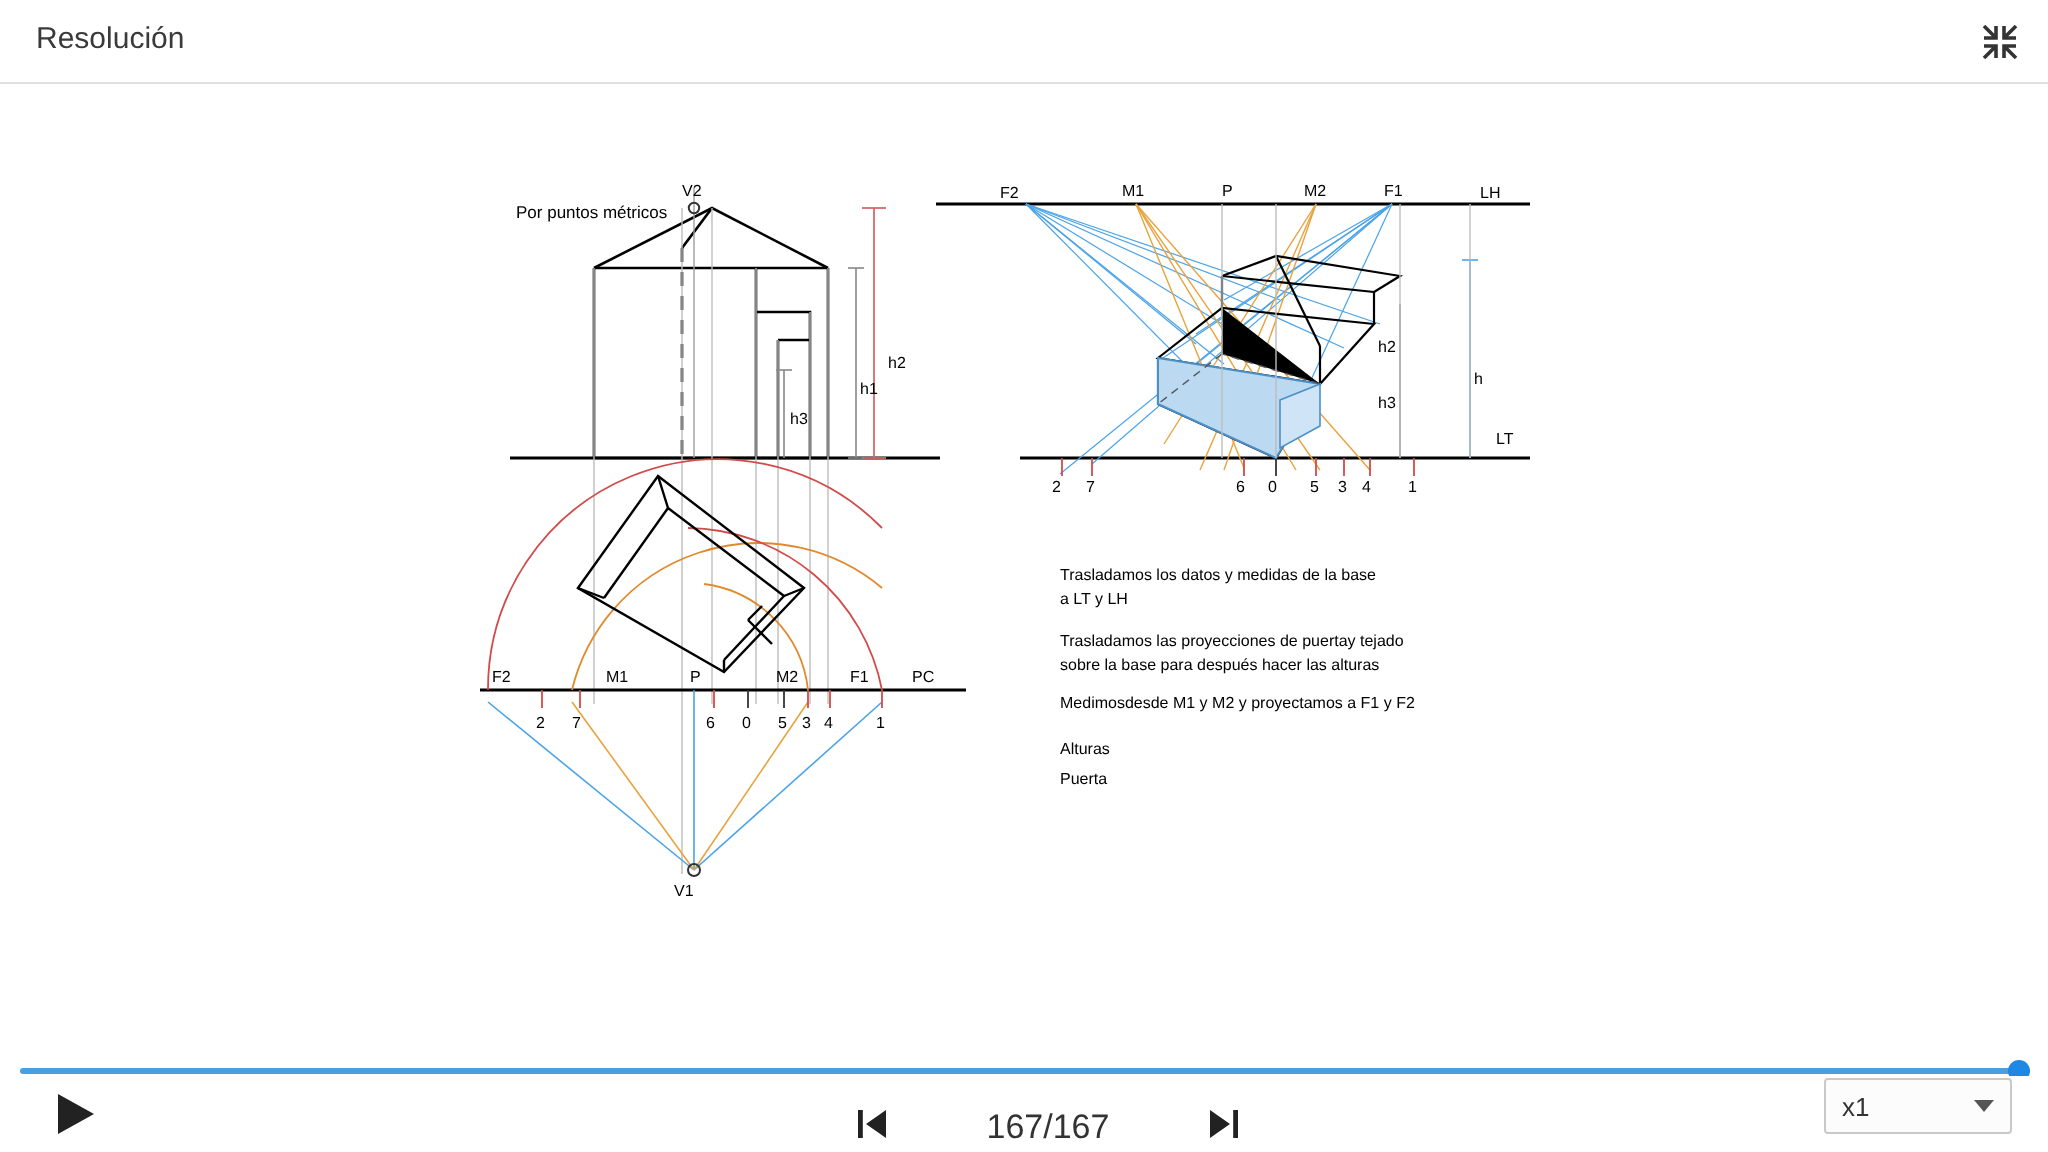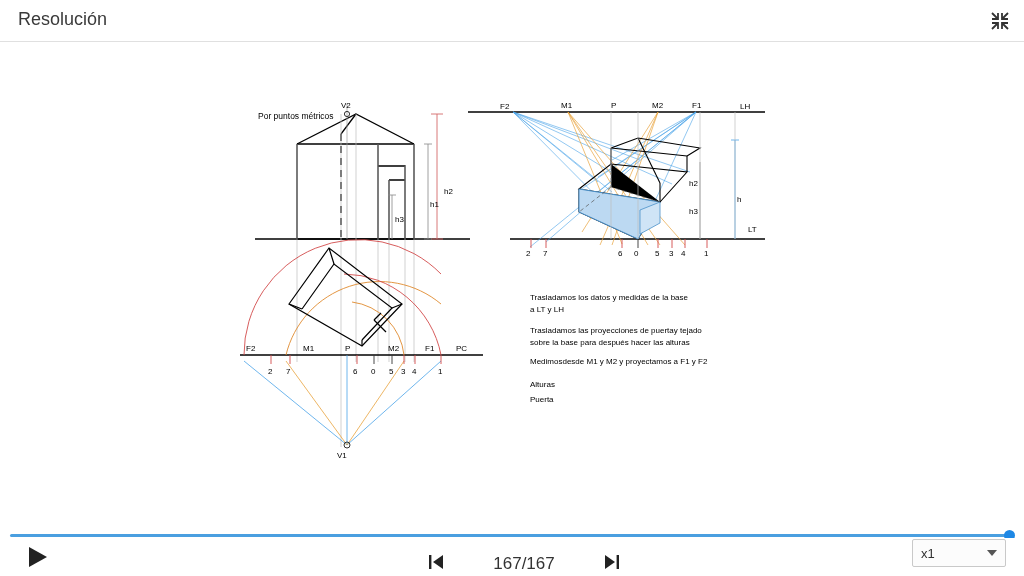--- a/index.html
+++ b/index.html
@@ -24,21 +24,21 @@
     background: #ffffff;
     border-bottom: 1px solid #e0e0e0;
     display: flex;
     align-items: stretch;
     box-sizing: border-box;
   }
   .tab {
     display: flex;
     align-items: center;
     padding: 0 18px;
-    font-size: 18px;
+    font-size: 15px;
     color: #3a3a3a;
     cursor: pointer;
     box-sizing: border-box;
     border-bottom: 3px solid transparent;
   }
   .tab.active {
     color: #111111;
     border-bottom: 3px solid #222222;
   }
   .fullscreen-btn {
@@ -46,21 +46,21 @@
     right: 12px;
     top: 9px;
     width: 24px;
     height: 24px;
     cursor: pointer;
   }
 
   
   .canvas {
     position: absolute;
-    top: 52px;
+    top: 42px;
     left: 0;
     width: 1024px;
     height: 492px;
     background: #ffffff;
   }
   .canvas svg { display: block; }
 
   
   .progress-wrap {
     position: absolute;

